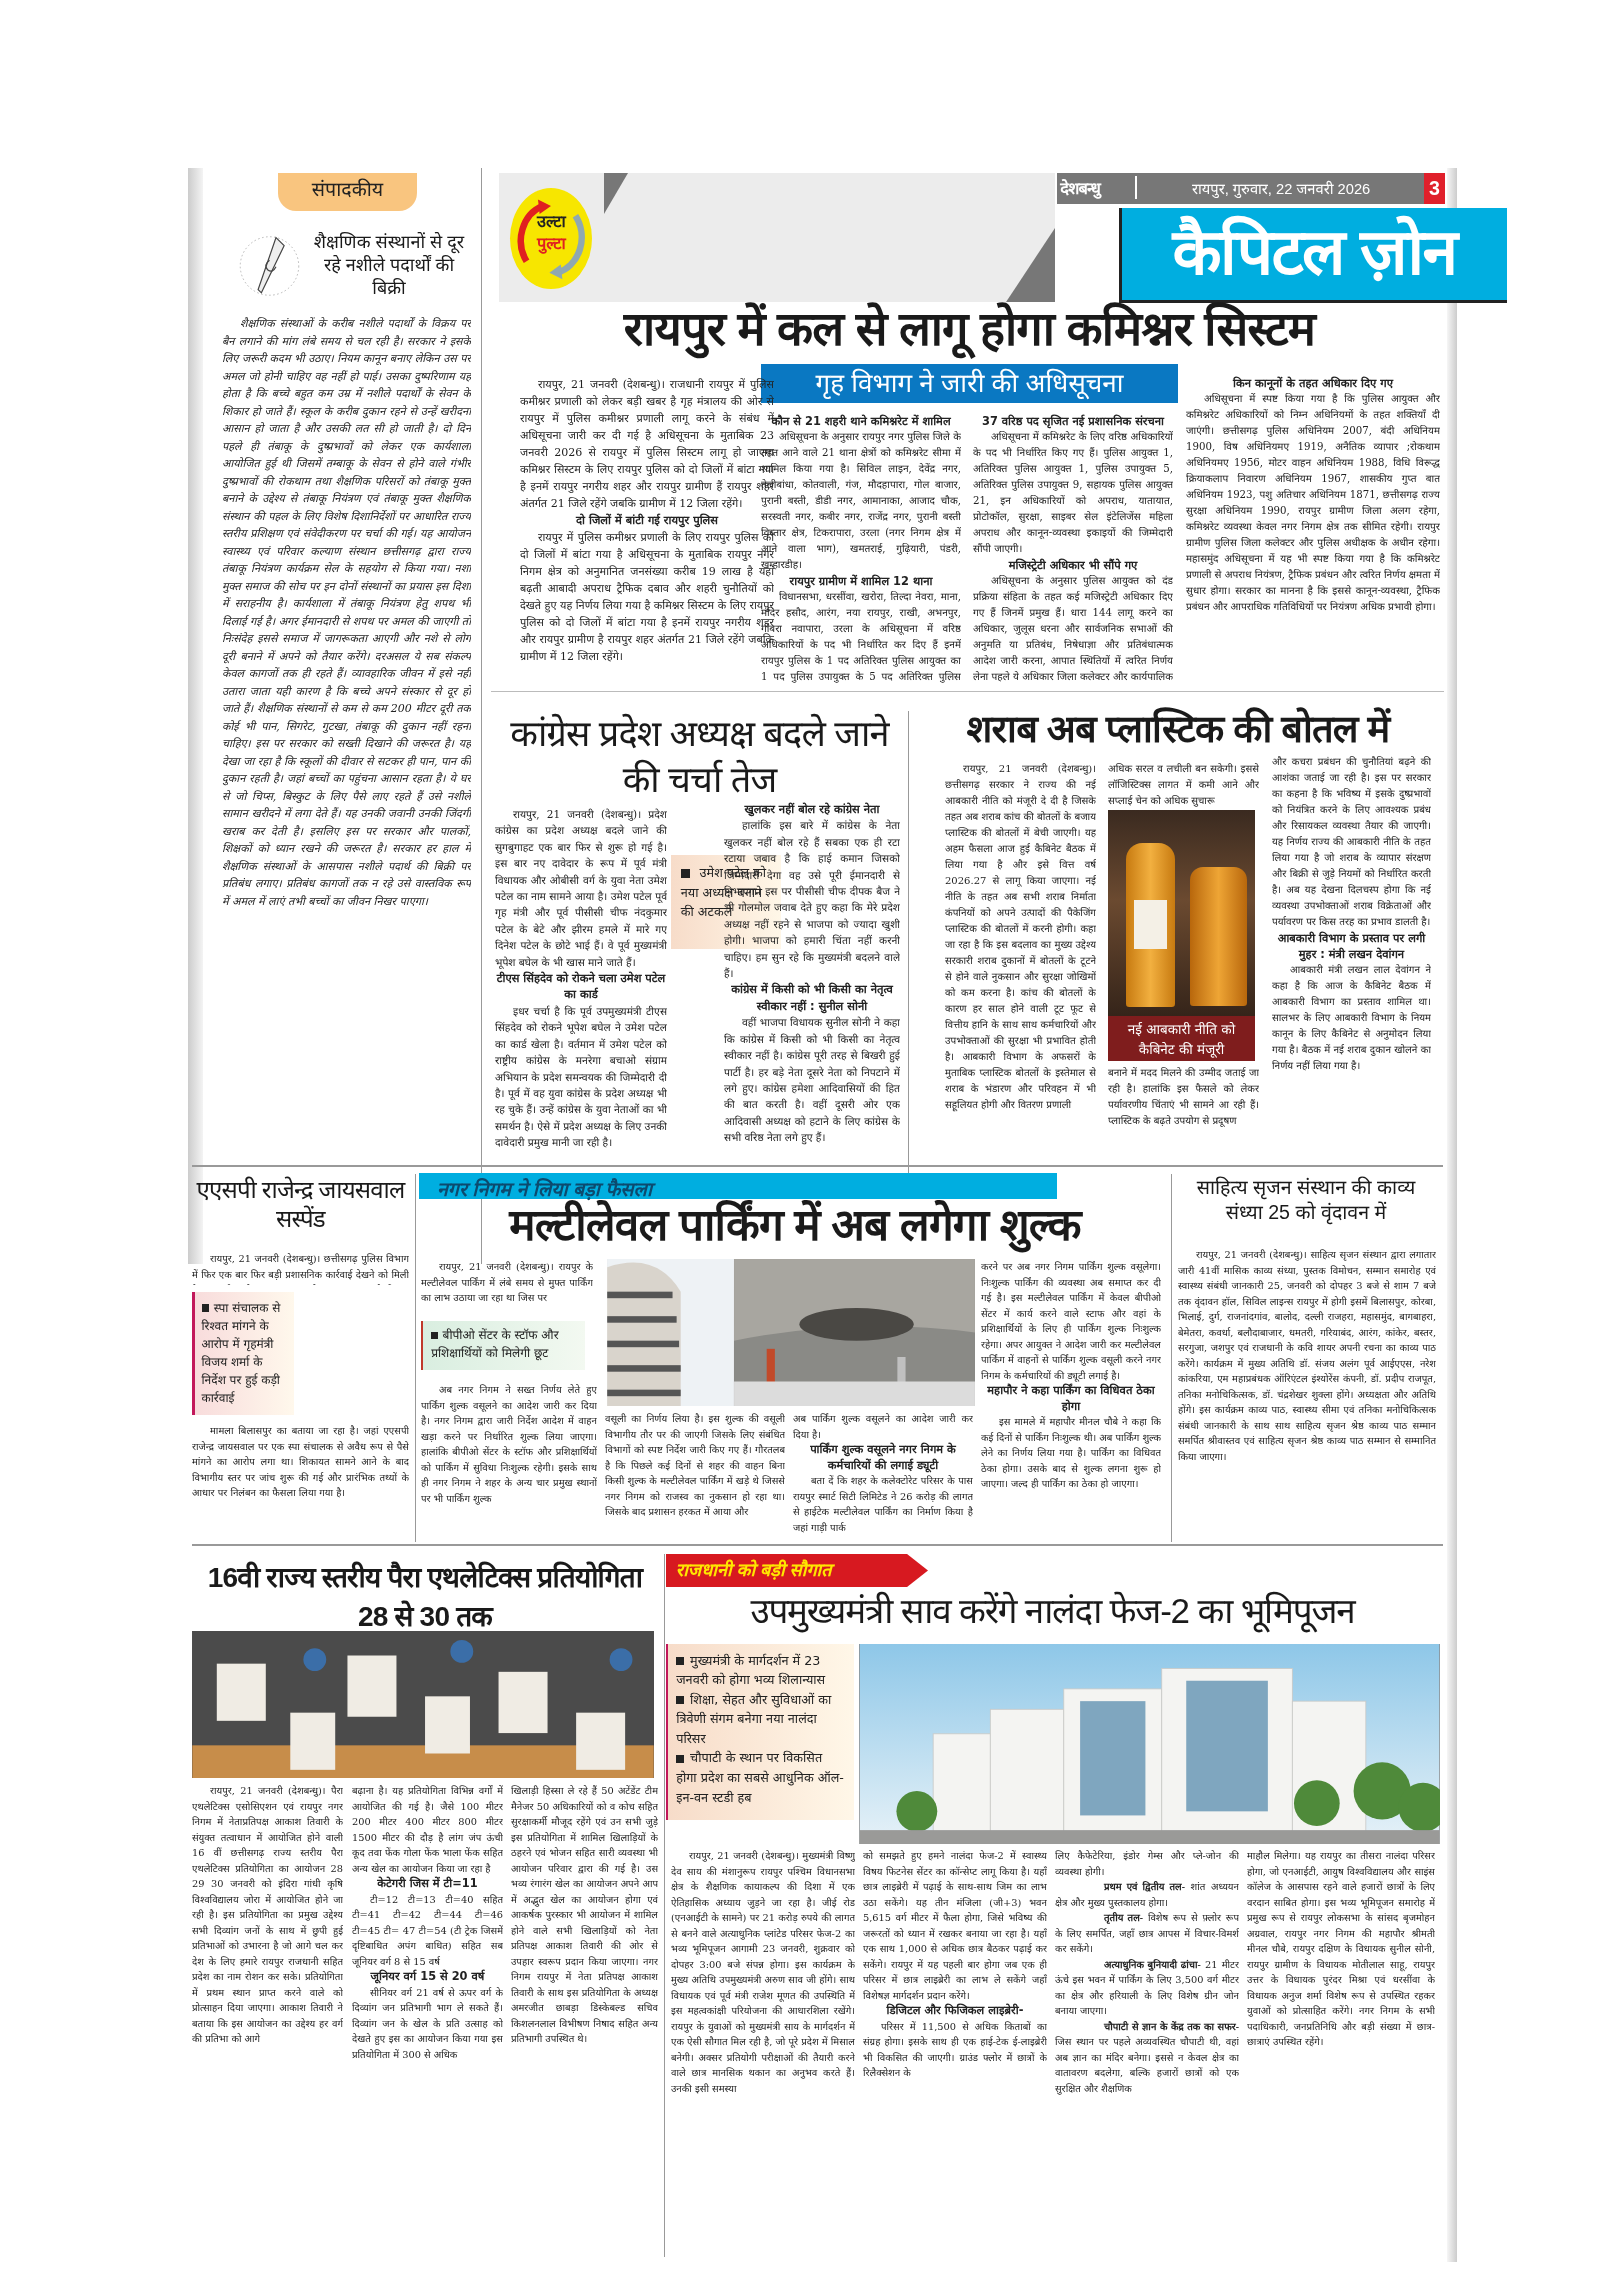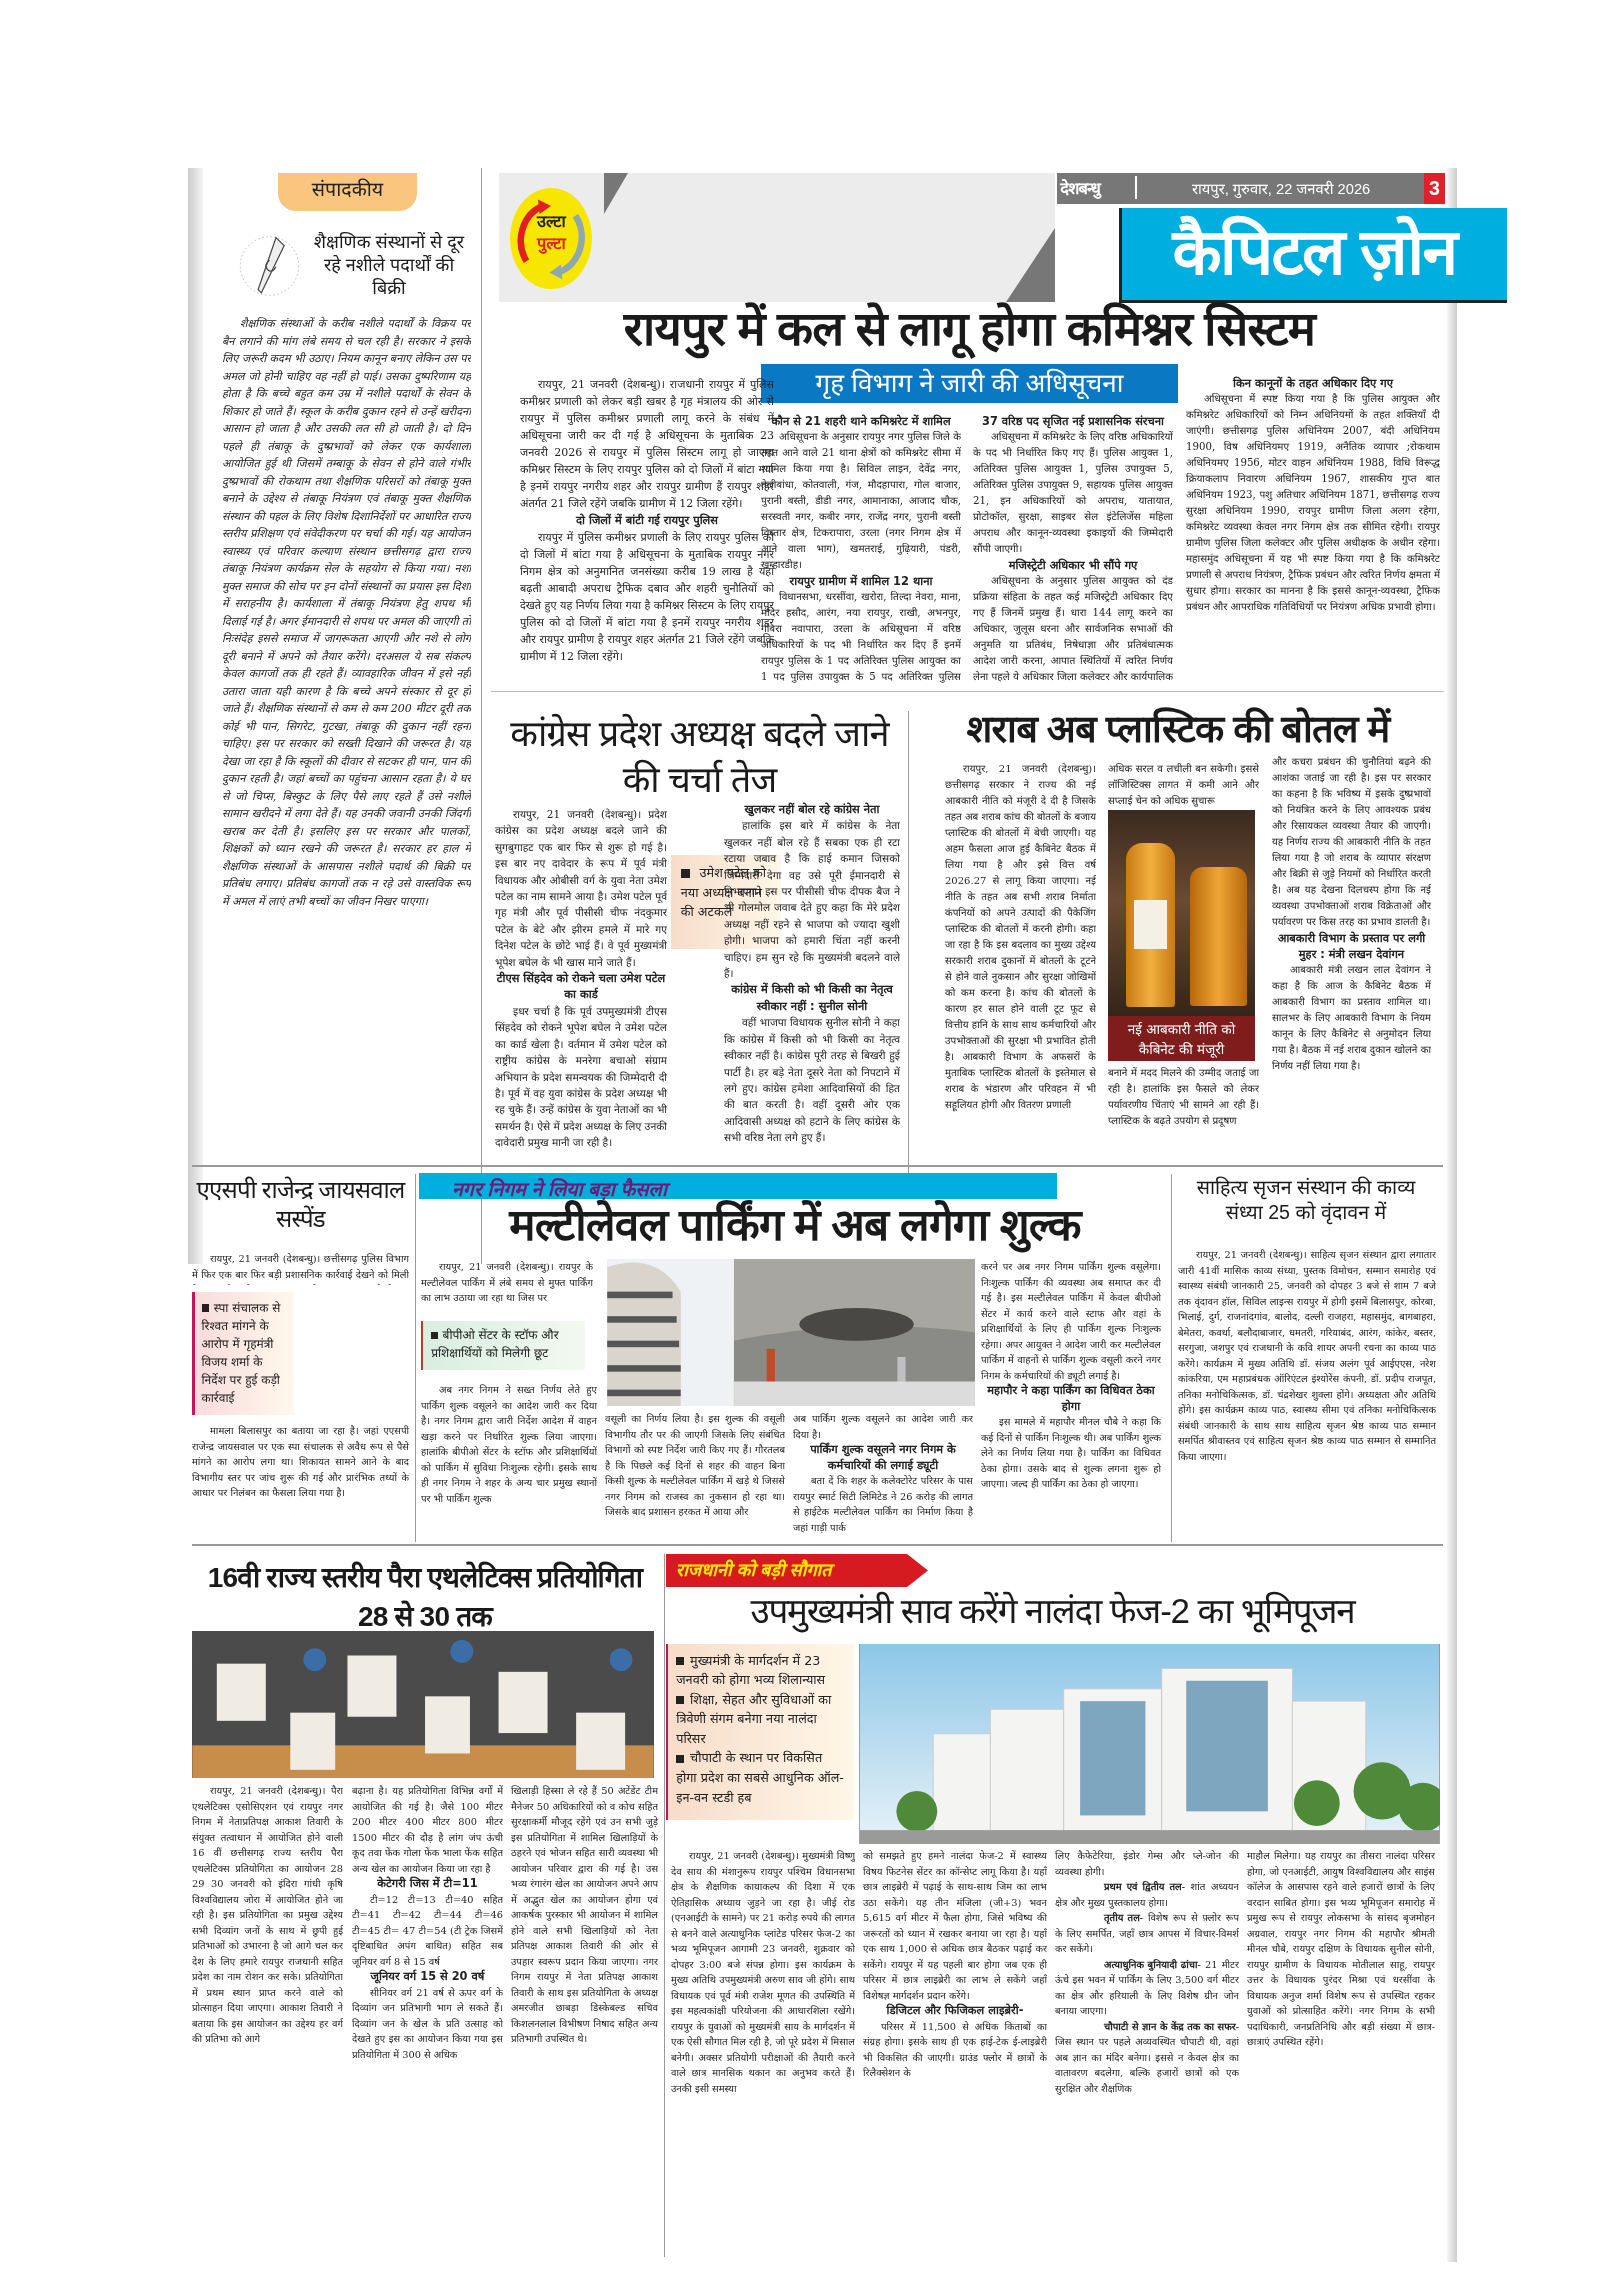--- a/index.html
+++ b/index.html
@@ -140,21 +140,21 @@
 </div>
 <div class="abs callout" style="left:192px;top:1292px;width:102px;height:123px;font-size:12px;line-height:18px;padding:6.5px 6.5px;background:linear-gradient(to right,#f8dcdc,#fff8ec);">
   <span class="bullet" style="width:7.4px;height:7.4px;margin-right:4.9px;"></span><span>स्पा संचालक से रिश्वत मांगने के आरोप में गृहमंत्री विजय शर्मा के निर्देश पर हुई कड़ी कार्रवाई</span>
 </div>
 <div class="abs body-text" style="left:192px;top:1423px;width:217px;height:114px;font-size:9.8px;line-height:15.5px;">
   <p>मामला बिलासपुर का बताया जा रहा है। जहां एएसपी राजेन्द्र जायसवाल पर एक स्पा संचालक से अवैध रूप से पैसे मांगने का आरोप लगा था। शिकायत सामने आने के बाद विभागीय स्तर पर जांच शुरू की गई और प्रारंभिक तथ्यों के आधार पर निलंबन का फैसला लिया गया है।</p>
 </div>
 <div class="abs vrule" style="left:415px;top:1174px;height:368px;"></div>
 
 <div class="abs" style="left:419px;top:1173px;width:638px;height:26px;background:#00aee0;">
-  <span class="abs" style="left:33px;top:1.6px;font-family:'Liberation Sans',sans-serif;font-weight:bold;font-size:19.6px;color:#701a75;font-style:italic;">नगर निगम ने लिया बड़ा फैसला</span>
+  <span class="abs" style="left:18px;top:1.6px;font-family:'Liberation Sans',sans-serif;font-weight:bold;font-size:19.6px;color:#0c4a6e;font-style:italic;">नगर निगम ने लिया बड़ा फैसला</span>
 </div>
 <div class="abs headline" style="left:419px;top:1202px;width:752px;font-size:44px;">मल्टीलेवल पार्किंग में अब लगेगा शुल्क</div>
 <div class="abs body-text" style="left:421px;top:1259px;width:172px;height:49px;font-size:9.8px;line-height:15.5px;">
   <p>रायपुर, 21 जनवरी (देशबन्धु)। रायपुर के मल्टीलेवल पार्किंग में लंबे समय से मुफ्त पार्किंग का लाभ उठाया जा रहा था जिस पर</p>
 </div>
 <div class="abs callout callout-green" style="left:421px;top:1321px;width:164px;height:49px;font-size:12px;line-height:18px;padding:4.9px 8.2px;border-left:2.5px solid #c0392b;">
   <span class="bullet" style="width:6.5px;height:6.5px;margin-right:4.9px;"></span><span>बीपीओ सेंटर के स्टॉफ और प्रशिक्षार्थियों को मिलेगी छूट</span>
 </div>
 <div class="abs body-text" style="left:421px;top:1382px;width:176px;height:155px;font-size:9.8px;line-height:15.5px;">
   <p>अब नगर निगम ने सख्त निर्णय लेते हुए पार्किंग शुल्क वसूलने का आदेश जारी कर दिया है। नगर निगम द्वारा जारी निर्देश आदेश में वाहन खड़ा करने पर निर्धारित शुल्क लिया जाएगा। हालांकि बीपीओ सेंटर के स्टॉफ और प्रशिक्षार्थियों को पार्किंग में सुविधा निःशुल्क रहेगी। इसके साथ ही नगर निगम ने शहर के अन्य चार प्रमुख स्थानों पर भी पार्किंग शुल्क</p>

